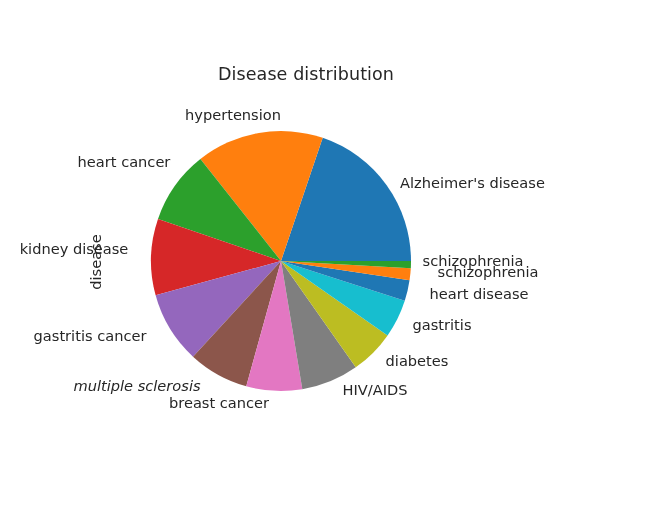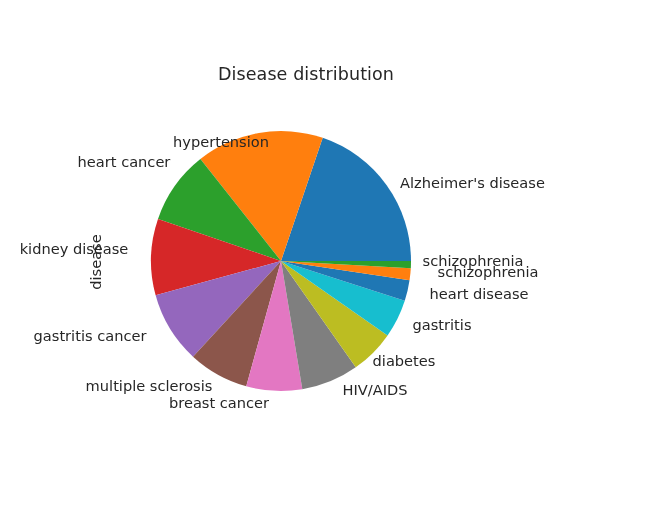--- a/index.html
+++ b/index.html
@@ -76,28 +76,28 @@
         <path d="M 281 261 L 355.77 367.35 A 130 130 0 0 0 387.58 335.44 Z" fill="#bcbd22" stroke="none" shape-rendering="geometricPrecision"></path>
         <path d="M 281 261 L 387.58 335.44 A 130 130 0 0 0 404.76 300.79 Z" fill="#17becf" stroke="none" shape-rendering="geometricPrecision"></path>
         <path d="M 281 261 L 404.76 300.79 A 130 130 0 0 0 409.55 280.34 Z" fill="#1f77b4" stroke="none" shape-rendering="geometricPrecision"></path>
         <path d="M 281 261 L 409.55 280.34 A 130 130 0 0 0 410.80 268.27 Z" fill="#ff7f0e" stroke="none" shape-rendering="geometricPrecision"></path>
         <path d="M 281 261 L 410.80 268.27 A 130 130 0 0 0 411.00 261.00 Z" fill="#2ca02c" stroke="none" shape-rendering="geometricPrecision"></path>
       </g>
   </svg>
 
   <div id="labels-layer">
       <div class="slice-label anchor-start" style="left: 400px; top: 183px;">Alzheimer's disease</div>
-      <div class="slice-label anchor-mid" style="left: 221px; top: 115px; margin-top: 27px;">hypertension</div>
+      <div class="slice-label anchor-mid" style="left: 233px; top: 115px;">hypertension</div>
       <div class="slice-label anchor-mid" style="left: 124px; top: 162px;">heart cancer</div>
       <div class="slice-label anchor-mid" style="left: 74px; top: 249px;">kidney disease</div>
       <div class="slice-label anchor-mid" style="left: 90px; top: 336px;">gastritis cancer</div>
-      <div class="slice-label anchor-mid" style="left: 149px; top: 386px;">multiple sclerosis</div>
+      <div class="slice-label anchor-mid" style="left: 137px; top: 386px; font-style: italic;">multiple sclerosis</div>
       <div class="slice-label anchor-mid" style="left: 219px; top: 403px;">breast cancer</div>
       <div class="slice-label anchor-mid" style="left: 375px; top: 390px;">HIV/AIDS</div>
-      <div class="slice-label anchor-mid" style="left: 404px; top: 361px;">diabetes</div>
+      <div class="slice-label anchor-mid" style="left: 417px; top: 361px;">diabetes</div>
       <div class="slice-label anchor-mid" style="left: 442px; top: 325px;">gastritis</div>
       <div class="slice-label anchor-mid" style="left: 479px; top: 294px;">heart disease</div>
       <div class="slice-label anchor-mid" style="left: 488px; top: 272px;">schizophrenia</div>
       <div class="slice-label anchor-mid" style="left: 473px; top: 261px;">schizophrenia</div>
     </div>
 
   <div id="ylabel" style="left: 96px; top: 262px;">disease</div>
 
 </div>
 

